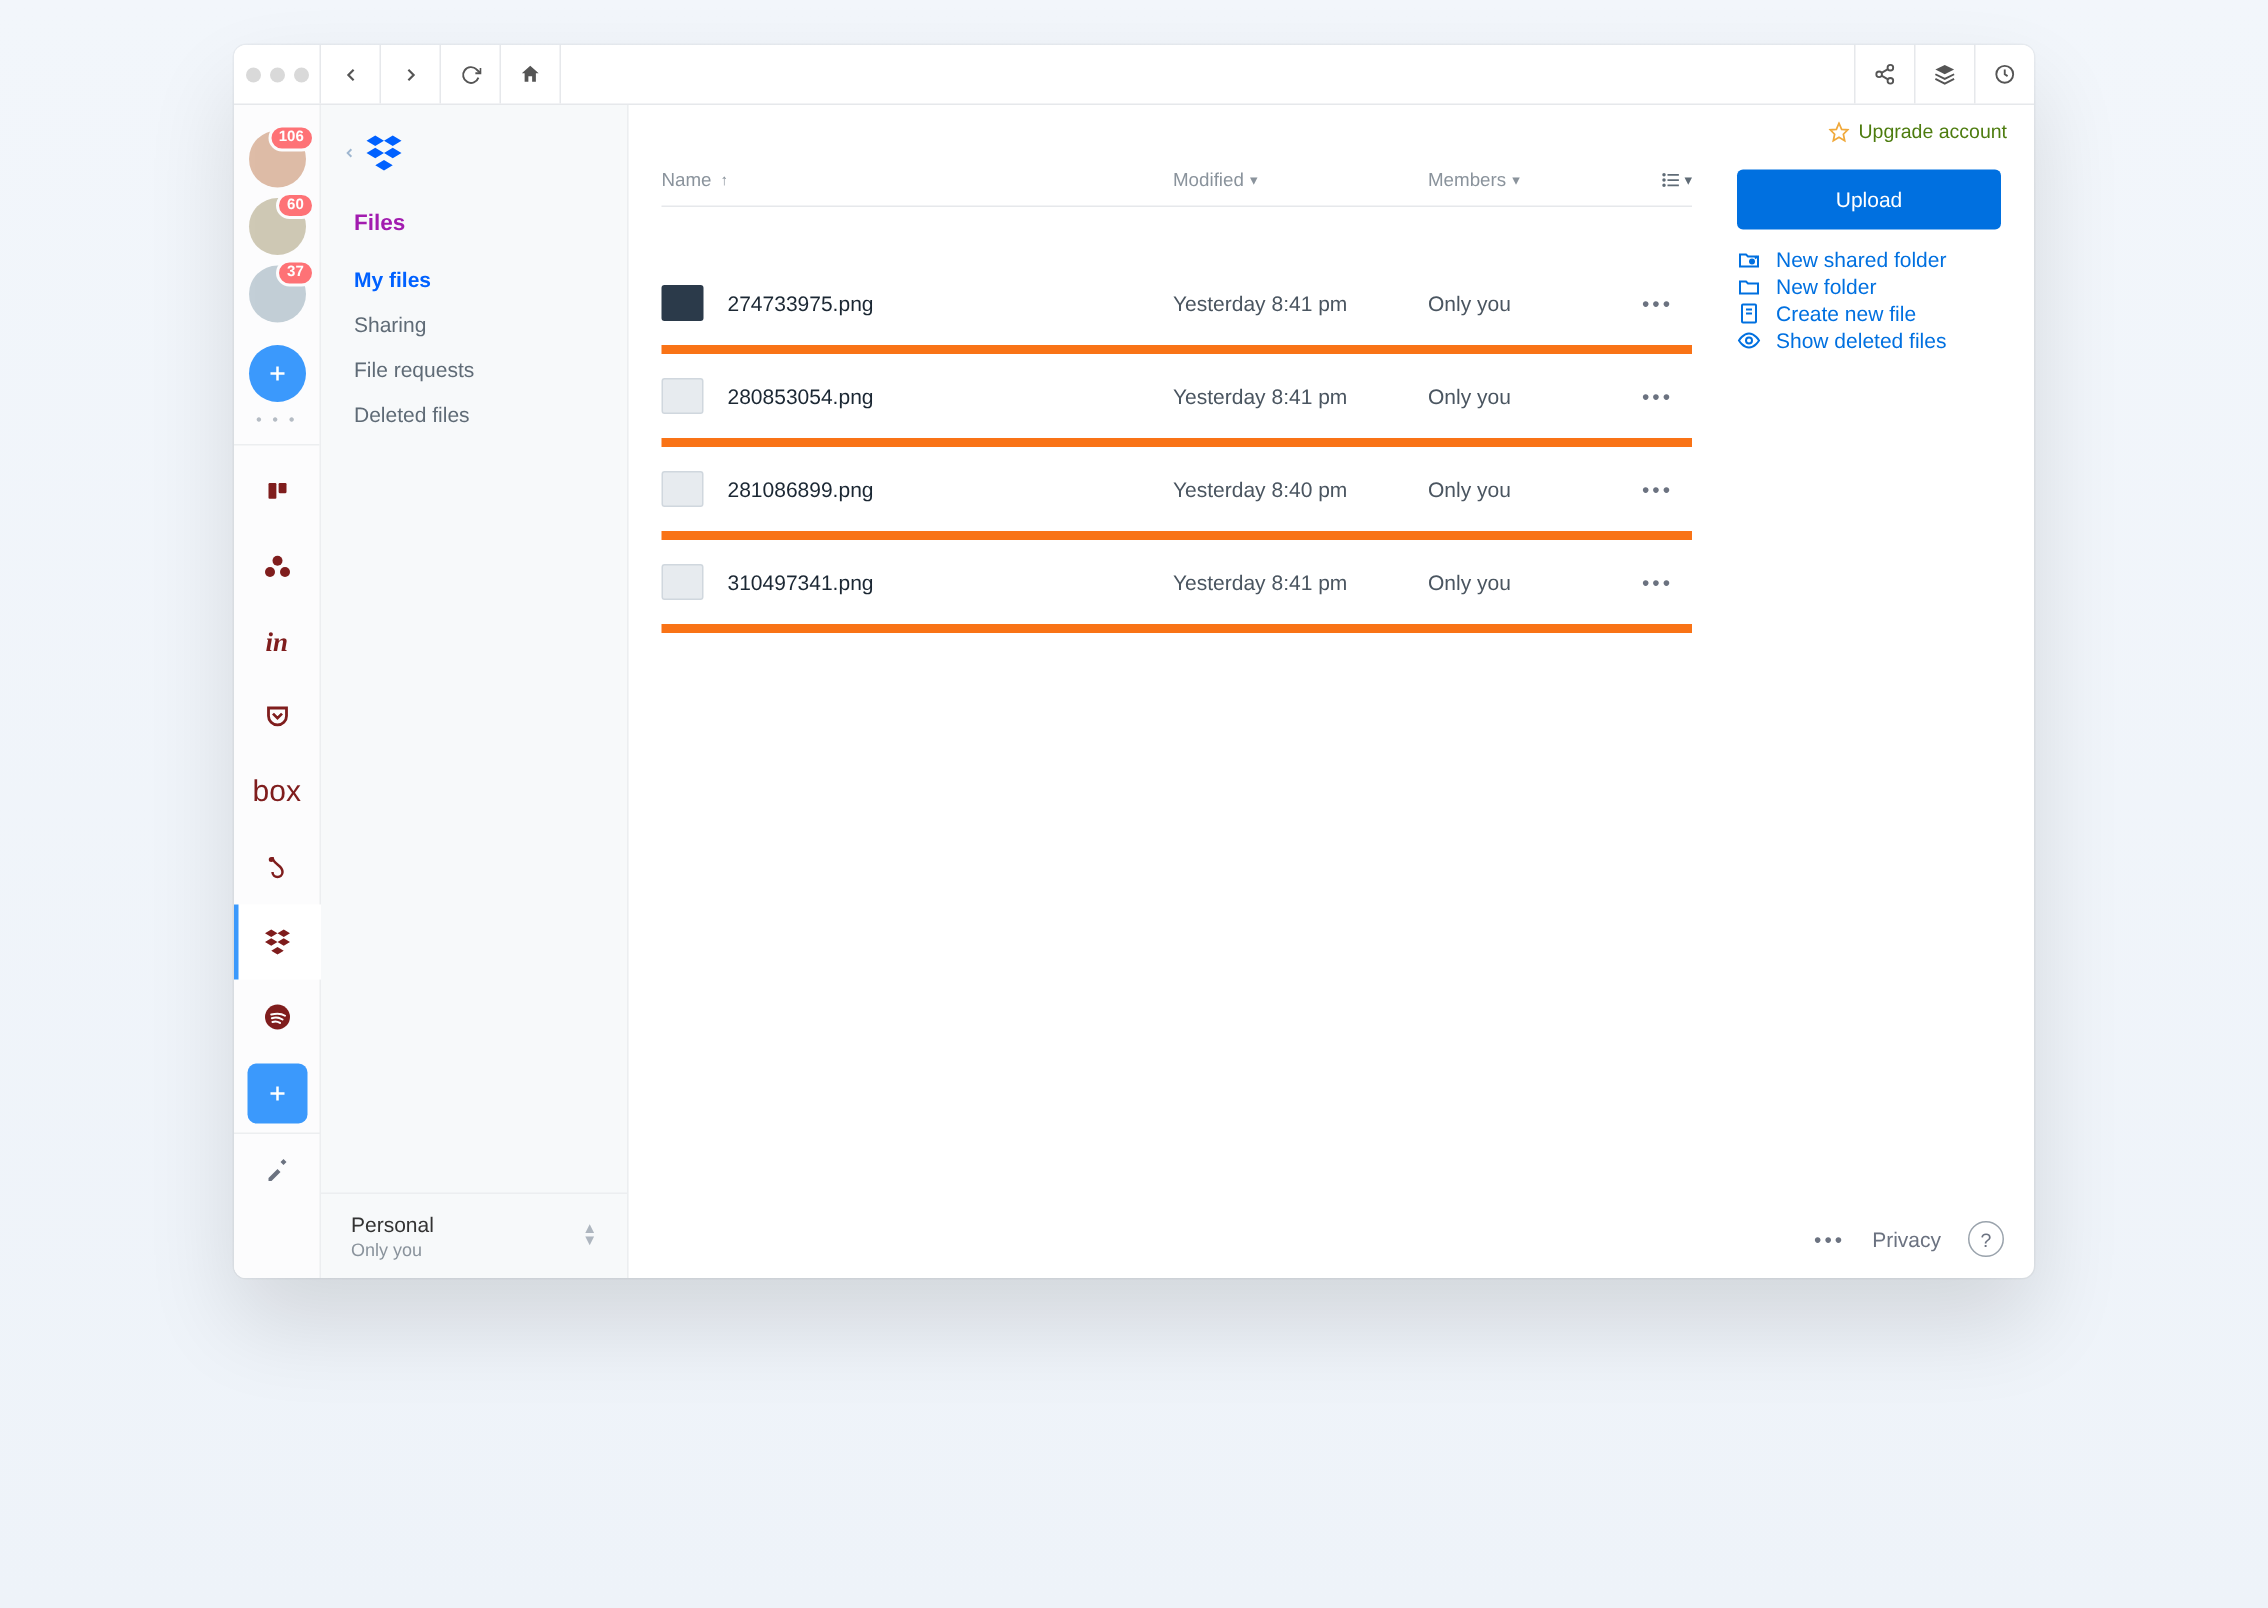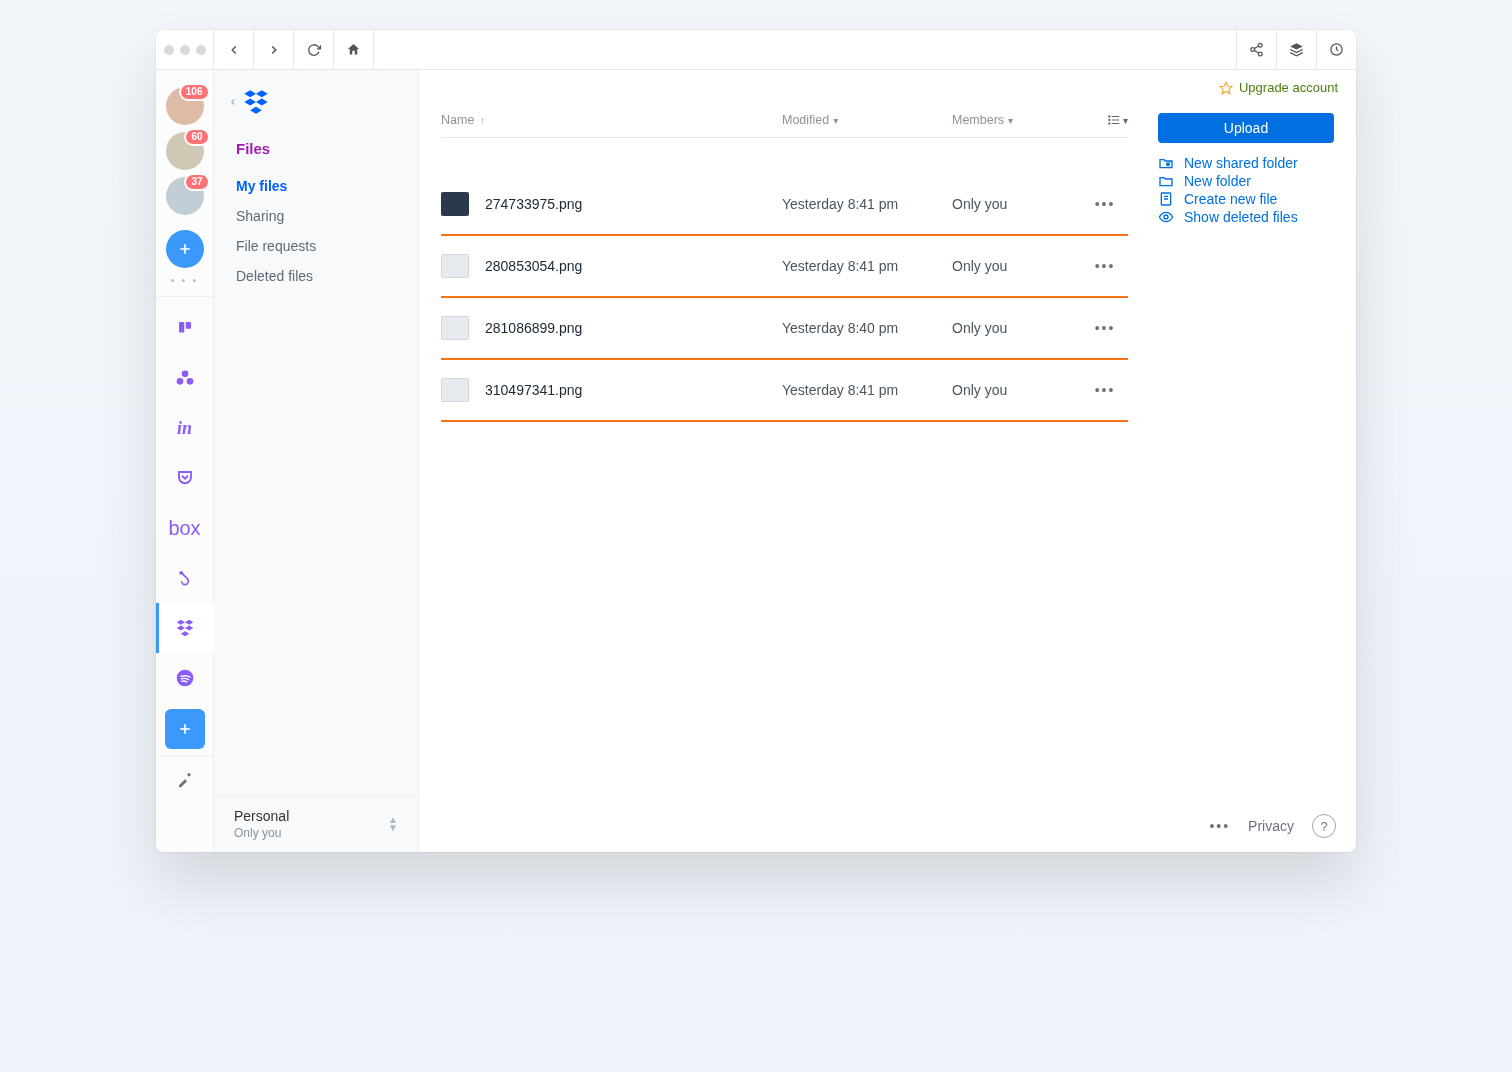--- a/index.html
+++ b/index.html
@@ -64,21 +64,21 @@
   }
   .rail-add-circle{
     width:38px;height:38px;border-radius:50%;
     background:#3b99fc; color:#fff; display:flex;align-items:center;justify-content:center;
     margin:8px 0 6px 0; cursor:pointer; font-size:20px;
   }
   .rail-dots{color:#b5bcc4;font-size:11px;letter-spacing:2px;margin-bottom:6px;}
   .rail-divider{width:100%;height:1px;background:#eceef0;margin:4px 0 6px 0;}
   .rail-app{
     width:58px;height:50px;display:flex;align-items:center;justify-content:center;
-    color:#8b5cf6; cursor:pointer; position:relative;
+    color:#7f1d1d; cursor:pointer; position:relative;
   }
   .rail-app.active{background:#fff;}
   .rail-app.active::before{content:"";position:absolute;left:0;top:0;bottom:0;width:3px;background:#3b99fc;}
   .rail-add-square{
     width:40px;height:40px;border-radius:6px;background:#3b99fc;color:#fff;
     display:flex;align-items:center;justify-content:center;font-size:22px;cursor:pointer;
     margin:6px 0;
   }
   .rail-bottom{
     width:58px;height:48px;border-top:1px solid #eceef0;
@@ -131,37 +131,37 @@
   .table-head{
     display:flex;align-items:center;border-bottom:1px solid #e6e8eb;
     padding:0 0 10px 0;font-size:12.5px;color:#8a939c;
   }
   .col-name{flex:1;display:flex;align-items:center;gap:6px;}
   .col-mod{width:170px;display:flex;align-items:center;gap:4px;}
   .col-mem{width:130px;display:flex;align-items:center;gap:4px;}
   .col-view{width:46px;display:flex;align-items:center;justify-content:flex-end;gap:2px;color:#5f6b76;}
   .sort-arrow{font-size:10px;}
   .file-row{
-    display:flex;align-items:center;height:62px;border-bottom:2px solid #f97316;
+    display:flex;align-items:center;height:62px;border-bottom:6px solid #f97316;
     font-size:14px;color:#1b2733;
   }
   .file-row .thumb{
     width:28px;height:24px;background:#2b3a4a;border-radius:2px;margin-right:16px;
     display:inline-block;
   }
   .file-row .thumb.light{background:#e7ebef;border:1px solid #d0d7de;}
   .file-row .name{flex:1;display:flex;align-items:center;}
   .file-row .mod{width:170px;color:#4a5560;}
   .file-row .mem{width:130px;color:#4a5560;}
   .file-row .menu{width:46px;display:flex;justify-content:center;color:#6b7280;cursor:pointer;}
   
   .actions{width:176px;display:flex;flex-direction:column;gap:12px;}
   .upload-btn{
     background:#0070e0;color:#fff;border:none;border-radius:4px;
-    height:30px;font-size:14px;font-weight:500;cursor:pointer;
+    height:40px;font-size:14px;font-weight:500;cursor:pointer;
   }
   .action-link{
     display:flex;align-items:center;gap:10px;color:#0070e0;font-size:14px;
     cursor:pointer;
   }
   .action-link svg{flex-shrink:0;}
   
   .footer{
     display:flex;align-items:center;justify-content:flex-end;gap:18px;
     padding:10px 20px 14px 20px;color:#6b7280;font-size:14px;

